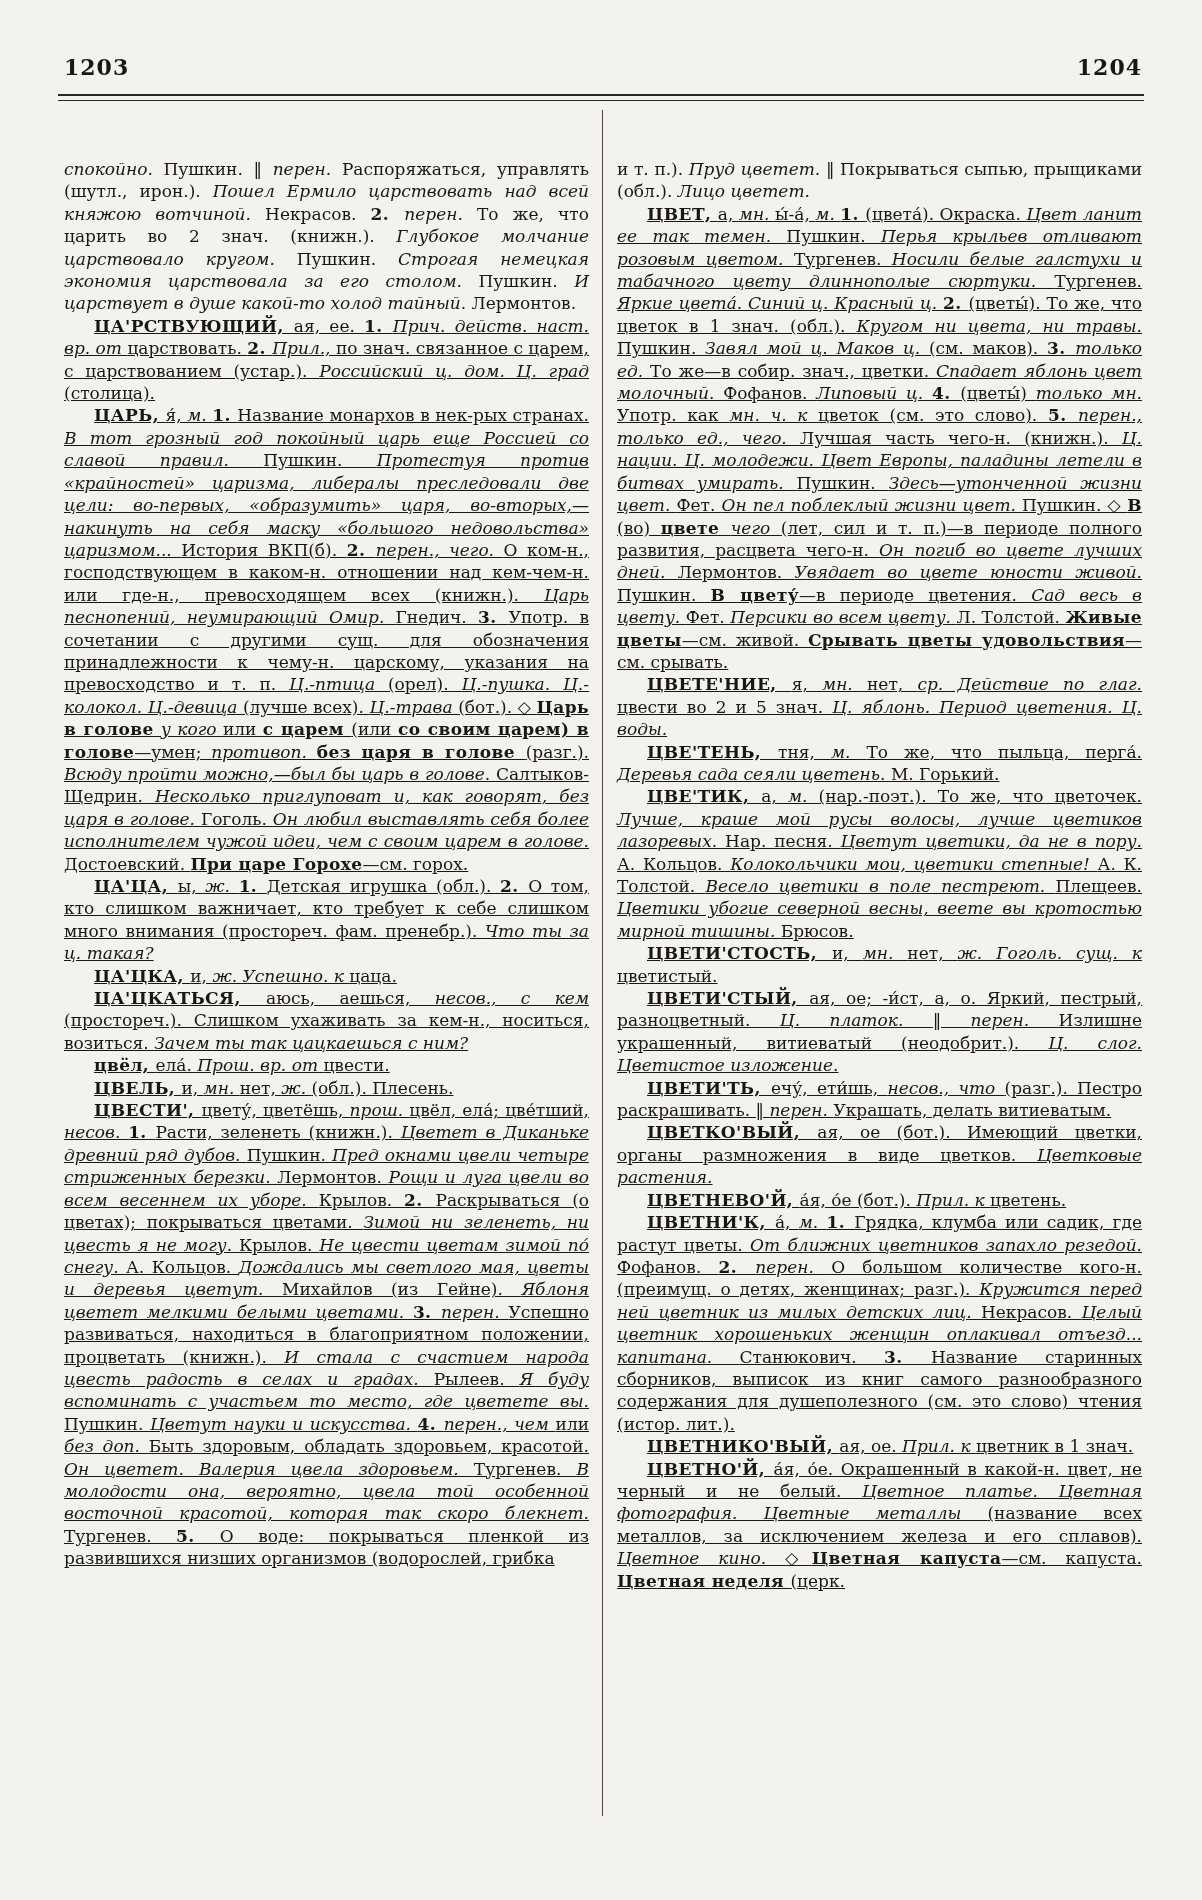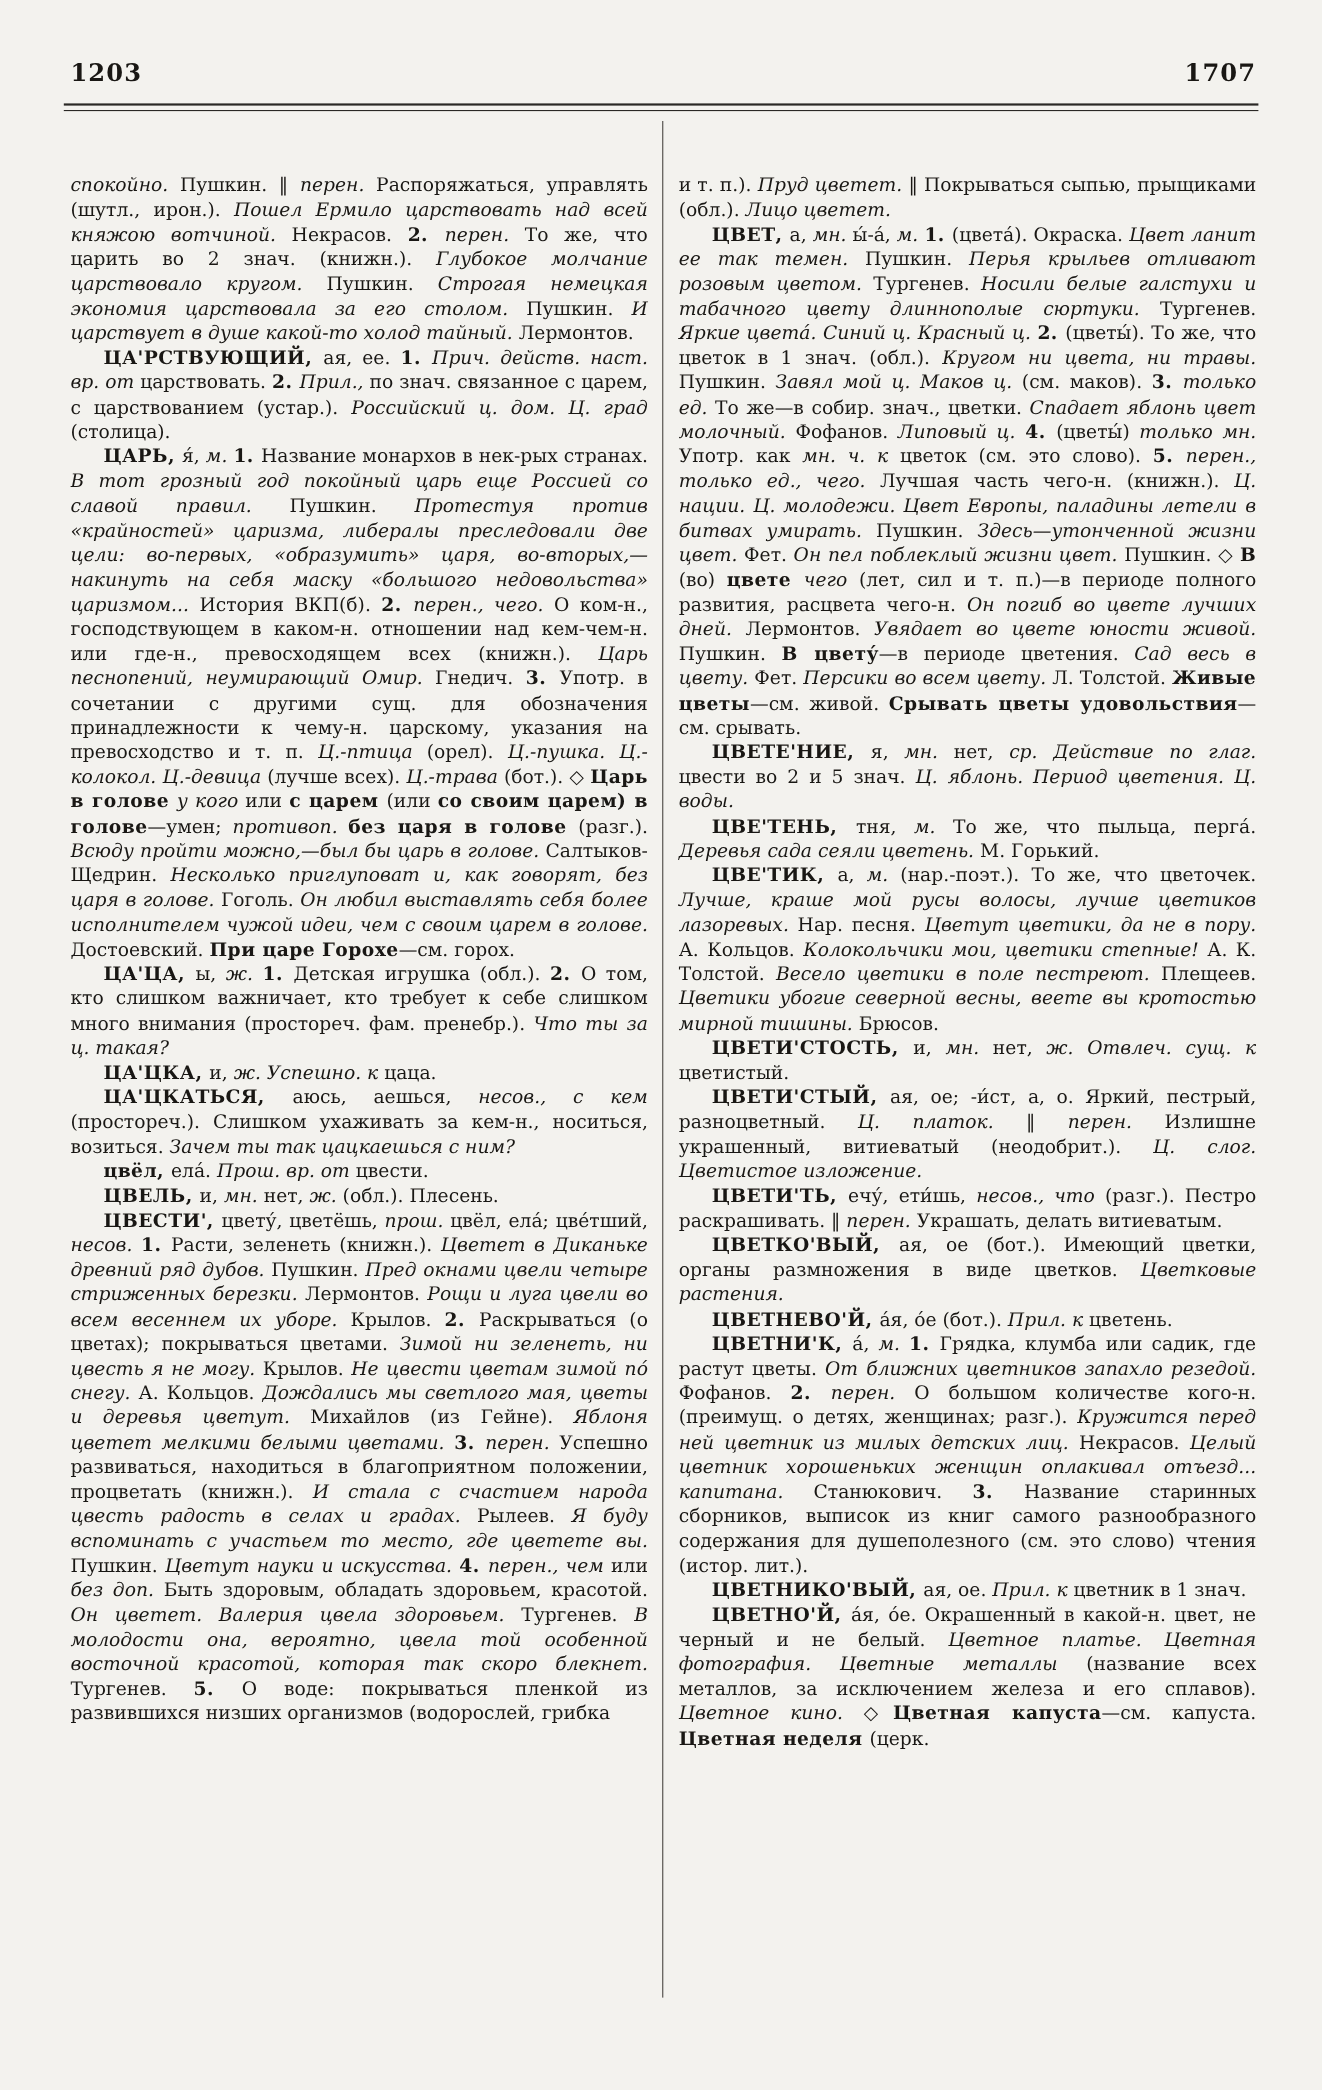--- a/index.html
+++ b/index.html
@@ -31,32 +31,32 @@
     flex:1 1 0;
     font-size:17px;line-height:22.4px;
     text-align:justify;
     overflow:hidden;
     margin-top:48px;
   }
   .col-left{padding-right:13px;}
   .col-right{padding-left:14px;}
   .col-divider{flex:0 0 1px;background:#4a4642;height:1706px;}
   .para{margin:0;}
-  .para.indent{text-indent:30px;}
+  .para.indent{text-indent:30px;text-decoration:underline;}
   .seg-n{font-style:normal;}
   .seg-i{font-style:italic;}
   .seg-b{font-weight:bold;letter-spacing:0.4px;}
 </style>
 </head>
 <body>
 
 <div class="page">
   <div class="header">
     <span class="page-num">1203</span>
-    <span class="page-num">1707</span>
+    <span class="page-num">1204</span>
   </div>
   <div class="double-rule"></div>
   <div class="content">
     <div class="col col-left">
         <p class="para"><span class="seg-i">спокойно. </span><span class="seg-n">Пушкин. ‖ </span><span class="seg-i">перен. </span><span class="seg-n">Распоряжаться, управлять (шутл., ирон.). </span><span class="seg-i">Пошел Ермило царствовать над всей княжою вотчиной. </span><span class="seg-n">Некрасов. </span><span class="seg-b">2. </span><span class="seg-i">перен. </span><span class="seg-n">То же, что царить во 2 знач. (книжн.). </span><span class="seg-i">Глубокое молчание царствовало кругом. </span><span class="seg-n">Пушкин. </span><span class="seg-i">Строгая немецкая экономия царствовала за его столом. </span><span class="seg-n">Пушкин. </span><span class="seg-i">И царствует в душе какой-то холод тайный. </span><span class="seg-n">Лермонтов.</span></p>
         <p class="para indent"><span class="seg-b">ЦА'РСТВУЮЩИЙ, </span><span class="seg-n">ая, ее. </span><span class="seg-b">1. </span><span class="seg-i">Прич. действ. наст. вр. от </span><span class="seg-n">царствовать. </span><span class="seg-b">2. </span><span class="seg-i">Прил., </span><span class="seg-n">по знач. связанное с царем, с царствованием (устар.). </span><span class="seg-i">Российский ц. дом. Ц. град </span><span class="seg-n">(столица).</span></p>
         <p class="para indent"><span class="seg-b">ЦАРЬ, </span><span class="seg-n">я́, </span><span class="seg-i">м. </span><span class="seg-b">1. </span><span class="seg-n">Название монархов в нек-рых странах. </span><span class="seg-i">В тот грозный год покойный царь еще Россией со славой правил. </span><span class="seg-n">Пушкин. </span><span class="seg-i">Протестуя против «крайностей» царизма, либералы преследовали две цели: во-первых, «образумить» царя, во-вторых,—накинуть на себя маску «большого недовольства» царизмом... </span><span class="seg-n">История ВКП(б). </span><span class="seg-b">2. </span><span class="seg-i">перен., чего. </span><span class="seg-n">О ком-н., господствующем в каком-н. отношении над кем-чем-н. или где-н., превосходящем всех (книжн.). </span><span class="seg-i">Царь песнопений, неумирающий Омир. </span><span class="seg-n">Гнедич. </span><span class="seg-b">3. </span><span class="seg-n">Употр. в сочетании с другими сущ. для обозначения принадлежности к чему-н. царскому, указания на превосходство и т. п. </span><span class="seg-i">Ц.-птица </span><span class="seg-n">(орел). </span><span class="seg-i">Ц.-пушка. Ц.-колокол. Ц.-девица </span><span class="seg-n">(лучше всех). </span><span class="seg-i">Ц.-трава </span><span class="seg-n">(бот.). ◇ </span><span class="seg-b">Царь в голове </span><span class="seg-i">у кого </span><span class="seg-n">или </span><span class="seg-b">с царем </span><span class="seg-n">(или </span><span class="seg-b">со своим царем) в голове</span><span class="seg-n">—умен; </span><span class="seg-i">противоп. </span><span class="seg-b">без царя в голове </span><span class="seg-n">(разг.). </span><span class="seg-i">Всюду пройти можно,—был бы царь в голове. </span><span class="seg-n">Салтыков-Щедрин. </span><span class="seg-i">Несколько приглуповат и, как говорят, без царя в голове. </span><span class="seg-n">Гоголь. </span><span class="seg-i">Он любил выставлять себя более исполнителем чужой идеи, чем с своим царем в голове. </span><span class="seg-n">Достоевский. </span><span class="seg-b">При царе Горохе</span><span class="seg-n">—см. горох.</span></p>
         <p class="para indent"><span class="seg-b">ЦА'ЦА, </span><span class="seg-n">ы, </span><span class="seg-i">ж. </span><span class="seg-b">1. </span><span class="seg-n">Детская игрушка (обл.). </span><span class="seg-b">2. </span><span class="seg-n">О том, кто слишком важничает, кто требует к себе слишком много внимания (простореч. фам. пренебр.). </span><span class="seg-i">Что ты за ц. такая?</span></p>
         <p class="para indent"><span class="seg-b">ЦА'ЦКА, </span><span class="seg-n">и, </span><span class="seg-i">ж. Успешно. к </span><span class="seg-n">цаца.</span></p>
         <p class="para indent"><span class="seg-b">ЦА'ЦКАТЬСЯ, </span><span class="seg-n">аюсь, аешься, </span><span class="seg-i">несов., с кем </span><span class="seg-n">(простореч.). Слишком ухаживать за кем-н., носиться, возиться. </span><span class="seg-i">Зачем ты так цацкаешься с ним?</span></p>
@@ -64,21 +64,21 @@
         <p class="para indent"><span class="seg-b">ЦВЕЛЬ, </span><span class="seg-n">и, </span><span class="seg-i">мн. </span><span class="seg-n">нет, </span><span class="seg-i">ж. </span><span class="seg-n">(обл.). Плесень.</span></p>
         <p class="para indent"><span class="seg-b">ЦВЕСТИ', </span><span class="seg-n">цвету́, цветёшь, </span><span class="seg-i">прош. </span><span class="seg-n">цвёл, ела́; цве́тший, </span><span class="seg-i">несов. </span><span class="seg-b">1. </span><span class="seg-n">Расти, зеленеть (книжн.). </span><span class="seg-i">Цветет в Диканьке древний ряд дубов. </span><span class="seg-n">Пушкин. </span><span class="seg-i">Пред окнами цвели четыре стриженных березки. </span><span class="seg-n">Лермонтов. </span><span class="seg-i">Рощи и луга цвели во всем весеннем их уборе. </span><span class="seg-n">Крылов. </span><span class="seg-b">2. </span><span class="seg-n">Раскрываться (о цветах); покрываться цветами. </span><span class="seg-i">Зимой ни зеленеть, ни цвесть я не могу. </span><span class="seg-n">Крылов. </span><span class="seg-i">Не цвести цветам зимой по́ снегу. </span><span class="seg-n">А. Кольцов. </span><span class="seg-i">Дождались мы светлого мая, цветы и деревья цветут. </span><span class="seg-n">Михайлов (из Гейне). </span><span class="seg-i">Яблоня цветет мелкими белыми цветами. </span><span class="seg-b">3. </span><span class="seg-i">перен. </span><span class="seg-n">Успешно развиваться, находиться в благоприятном положении, процветать (книжн.). </span><span class="seg-i">И стала с счастием народа цвесть радость в селах и градах. </span><span class="seg-n">Рылеев. </span><span class="seg-i">Я буду вспоминать с участьем то место, где цветете вы. </span><span class="seg-n">Пушкин. </span><span class="seg-i">Цветут науки и искусства. </span><span class="seg-b">4. </span><span class="seg-i">перен., чем </span><span class="seg-n">или </span><span class="seg-i">без доп. </span><span class="seg-n">Быть здоровым, обладать здоровьем, красотой. </span><span class="seg-i">Он цветет. Валерия цвела здоровьем. </span><span class="seg-n">Тургенев. </span><span class="seg-i">В молодости она, вероятно, цвела той особенной восточной красотой, которая так скоро блекнет. </span><span class="seg-n">Тургенев. </span><span class="seg-b">5. </span><span class="seg-n">О воде: покрываться пленкой из развившихся низших организмов (водорослей, грибка</span></p>
       </div>
     <div class="col-divider"></div>
     <div class="col col-right">
         <p class="para"><span class="seg-n">и т. п.). </span><span class="seg-i">Пруд цветет. </span><span class="seg-n">‖ Покрываться сыпью, прыщиками (обл.). </span><span class="seg-i">Лицо цветет.</span></p>
         <p class="para indent"><span class="seg-b">ЦВЕТ, </span><span class="seg-n">а, </span><span class="seg-i">мн. </span><span class="seg-n">ы́-а́, </span><span class="seg-i">м. </span><span class="seg-b">1. </span><span class="seg-n">(цвета́). Окраска. </span><span class="seg-i">Цвет ланит ее так темен. </span><span class="seg-n">Пушкин. </span><span class="seg-i">Перья крыльев отливают розовым цветом. </span><span class="seg-n">Тургенев. </span><span class="seg-i">Носили белые галстухи и табачного цвету длиннополые сюртуки. </span><span class="seg-n">Тургенев. </span><span class="seg-i">Яркие цвета́. Синий ц. Красный ц. </span><span class="seg-b">2. </span><span class="seg-n">(цветы́). То же, что цветок в 1 знач. (обл.). </span><span class="seg-i">Кругом ни цвета, ни травы. </span><span class="seg-n">Пушкин. </span><span class="seg-i">Завял мой ц. Маков ц. </span><span class="seg-n">(см. маков). </span><span class="seg-b">3. </span><span class="seg-i">только ед. </span><span class="seg-n">То же—в собир. знач., цветки. </span><span class="seg-i">Спадает яблонь цвет молочный. </span><span class="seg-n">Фофанов. </span><span class="seg-i">Липовый ц. </span><span class="seg-b">4. </span><span class="seg-n">(цветы́) </span><span class="seg-i">только мн. </span><span class="seg-n">Употр. как </span><span class="seg-i">мн. ч. к </span><span class="seg-n">цветок (см. это слово). </span><span class="seg-b">5. </span><span class="seg-i">перен., только ед., чего. </span><span class="seg-n">Лучшая часть чего-н. (книжн.). </span><span class="seg-i">Ц. нации. Ц. молодежи. Цвет Европы, паладины летели в битвах умирать. </span><span class="seg-n">Пушкин. </span><span class="seg-i">Здесь—утонченной жизни цвет. </span><span class="seg-n">Фет. </span><span class="seg-i">Он пел поблеклый жизни цвет. </span><span class="seg-n">Пушкин. ◇ </span><span class="seg-b">В </span><span class="seg-n">(во) </span><span class="seg-b">цвете </span><span class="seg-i">чего </span><span class="seg-n">(лет, сил и т. п.)—в периоде полного развития, расцвета чего-н. </span><span class="seg-i">Он погиб во цвете лучших дней. </span><span class="seg-n">Лермонтов. </span><span class="seg-i">Увядает во цвете юности живой. </span><span class="seg-n">Пушкин. </span><span class="seg-b">В цвету́</span><span class="seg-n">—в периоде цветения. </span><span class="seg-i">Сад весь в цвету. </span><span class="seg-n">Фет. </span><span class="seg-i">Персики во всем цвету. </span><span class="seg-n">Л. Толстой. </span><span class="seg-b">Живые цветы</span><span class="seg-n">—см. живой. </span><span class="seg-b">Срывать цветы удовольствия</span><span class="seg-n">—см. срывать.</span></p>
         <p class="para indent"><span class="seg-b">ЦВЕТЕ'НИЕ, </span><span class="seg-n">я, </span><span class="seg-i">мн. </span><span class="seg-n">нет, </span><span class="seg-i">ср. Действие по глаг. </span><span class="seg-n">цвести во 2 и 5 знач. </span><span class="seg-i">Ц. яблонь. Период цветения. Ц. воды.</span></p>
         <p class="para indent"><span class="seg-b">ЦВЕ'ТЕНЬ, </span><span class="seg-n">тня, </span><span class="seg-i">м. </span><span class="seg-n">То же, что пыльца, перга́. </span><span class="seg-i">Деревья сада сеяли цветень. </span><span class="seg-n">М. Горький.</span></p>
         <p class="para indent"><span class="seg-b">ЦВЕ'ТИК, </span><span class="seg-n">а, </span><span class="seg-i">м. </span><span class="seg-n">(нар.-поэт.). То же, что цветочек. </span><span class="seg-i">Лучше, краше мой русы волосы, лучше цветиков лазоревых. </span><span class="seg-n">Нар. песня. </span><span class="seg-i">Цветут цветики, да не в пору. </span><span class="seg-n">А. Кольцов. </span><span class="seg-i">Колокольчики мои, цветики степные! </span><span class="seg-n">А. К. Толстой. </span><span class="seg-i">Весело цветики в поле пестреют. </span><span class="seg-n">Плещеев. </span><span class="seg-i">Цветики убогие северной весны, веете вы кротостью мирной тишины. </span><span class="seg-n">Брюсов.</span></p>
-        <p class="para indent"><span class="seg-b">ЦВЕТИ'СТОСТЬ, </span><span class="seg-n">и, </span><span class="seg-i">мн. </span><span class="seg-n">нет, </span><span class="seg-i">ж. Отвлеч. сущ. к </span><span class="seg-n">цветистый.</span></p>
+        <p class="para indent"><span class="seg-b">ЦВЕТИ'СТОСТЬ, </span><span class="seg-n">и, </span><span class="seg-i">мн. </span><span class="seg-n">нет, </span><span class="seg-i">ж. Гоголь. сущ. к </span><span class="seg-n">цветистый.</span></p>
         <p class="para indent"><span class="seg-b">ЦВЕТИ'СТЫЙ, </span><span class="seg-n">ая, ое; -и́ст, а, о. Яркий, пестрый, разноцветный. </span><span class="seg-i">Ц. платок. </span><span class="seg-n">‖ </span><span class="seg-i">перен. </span><span class="seg-n">Излишне украшенный, витиеватый (неодобрит.). </span><span class="seg-i">Ц. слог. Цветистое изложение.</span></p>
         <p class="para indent"><span class="seg-b">ЦВЕТИ'ТЬ, </span><span class="seg-n">ечу́, ети́шь, </span><span class="seg-i">несов., что </span><span class="seg-n">(разг.). Пестро раскрашивать. ‖ </span><span class="seg-i">перен. </span><span class="seg-n">Украшать, делать витиеватым.</span></p>
         <p class="para indent"><span class="seg-b">ЦВЕТКО'ВЫЙ, </span><span class="seg-n">ая, ое (бот.). Имеющий цветки, органы размножения в виде цветков. </span><span class="seg-i">Цветковые растения.</span></p>
         <p class="para indent"><span class="seg-b">ЦВЕТНЕВО'Й, </span><span class="seg-n">а́я, о́е (бот.). </span><span class="seg-i">Прил. к </span><span class="seg-n">цветень.</span></p>
         <p class="para indent"><span class="seg-b">ЦВЕТНИ'К, </span><span class="seg-n">а́, </span><span class="seg-i">м. </span><span class="seg-b">1. </span><span class="seg-n">Грядка, клумба или садик, где растут цветы. </span><span class="seg-i">От ближних цветников запахло резедой. </span><span class="seg-n">Фофанов. </span><span class="seg-b">2. </span><span class="seg-i">перен. </span><span class="seg-n">О большом количестве кого-н. (преимущ. о детях, женщинах; разг.). </span><span class="seg-i">Кружится перед ней цветник из милых детских лиц. </span><span class="seg-n">Некрасов. </span><span class="seg-i">Целый цветник хорошеньких женщин оплакивал отъезд... капитана. </span><span class="seg-n">Станюкович. </span><span class="seg-b">3. </span><span class="seg-n">Название старинных сборников, выписок из книг самого разнообразного содержания для душеполезного (см. это слово) чтения (истор. лит.).</span></p>
         <p class="para indent"><span class="seg-b">ЦВЕТНИКО'ВЫЙ, </span><span class="seg-n">ая, ое. </span><span class="seg-i">Прил. к </span><span class="seg-n">цветник в 1 знач.</span></p>
         <p class="para indent"><span class="seg-b">ЦВЕТНО'Й, </span><span class="seg-n">а́я, о́е. Окрашенный в какой-н. цвет, не черный и не белый. </span><span class="seg-i">Цветное платье. Цветная фотография. Цветные металлы </span><span class="seg-n">(название всех металлов, за исключением железа и его сплавов). </span><span class="seg-i">Цветное кино. </span><span class="seg-n">◇</span><span class="seg-b">Цветная капуста</span><span class="seg-n">—см. капуста. </span><span class="seg-b">Цветная неделя </span><span class="seg-n">(церк.</span></p>
       </div>
   </div>
 </div>

